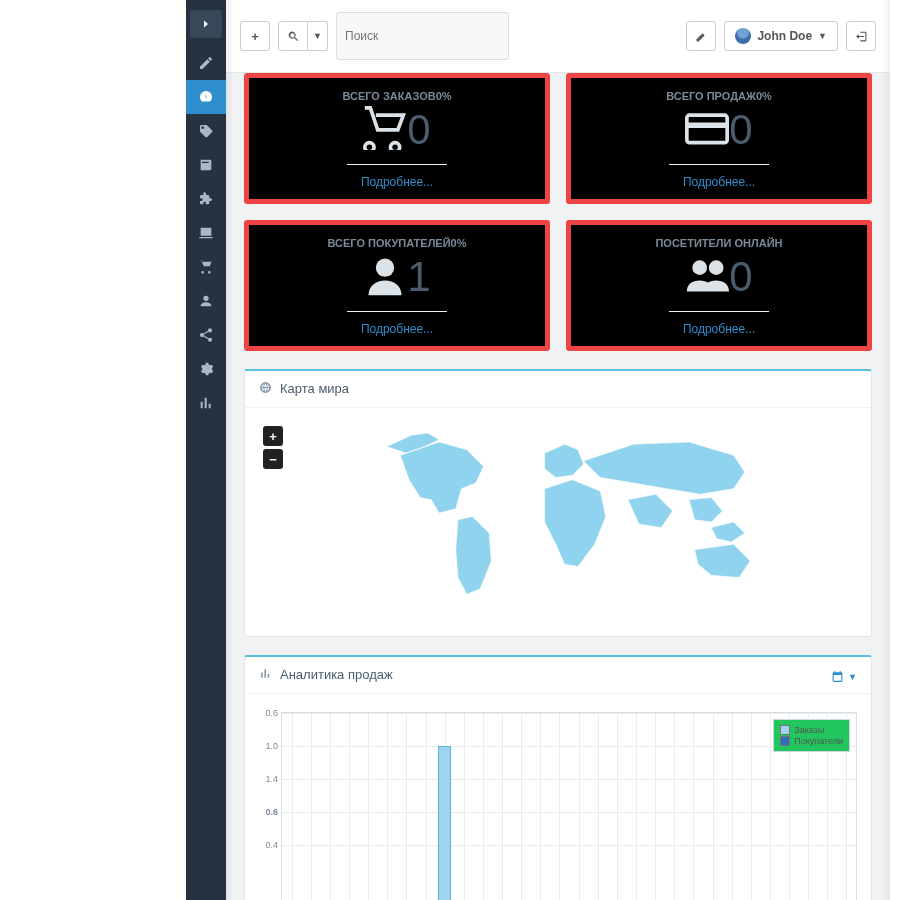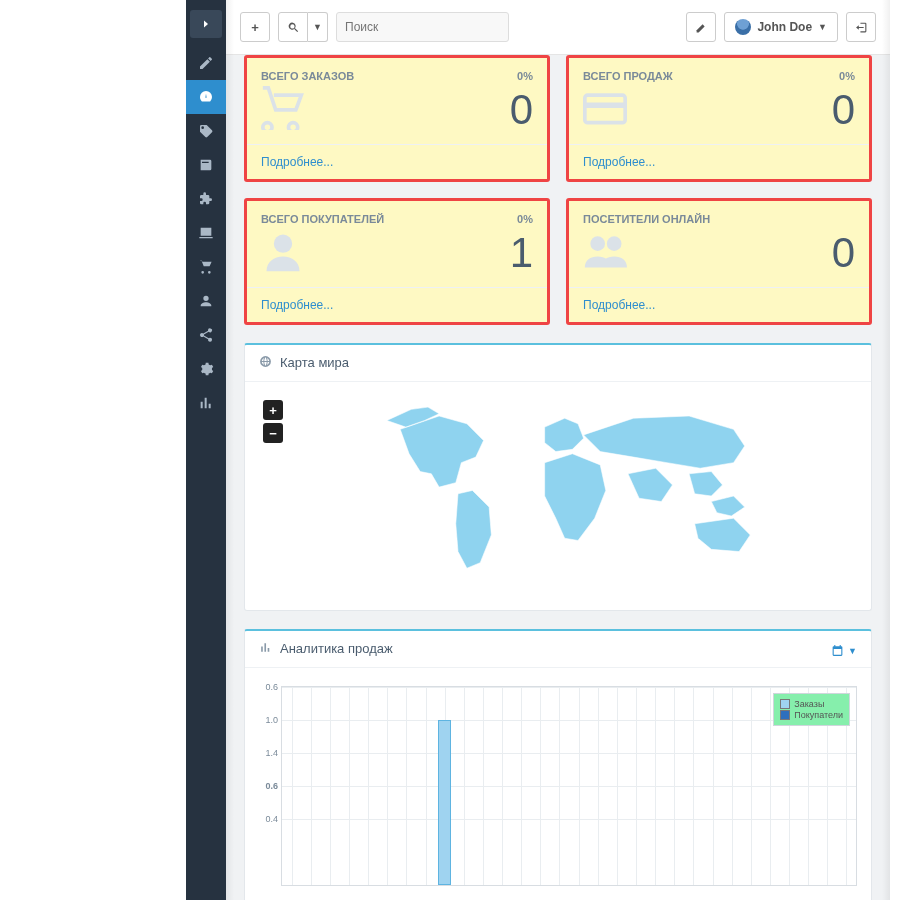--- a/index.html
+++ b/index.html
@@ -14,33 +14,33 @@
 .sidebar-item svg { width: 16px; height: 16px; fill: currentColor; }
 
 .content { position: absolute; left: 40px; top: 0; right: 10px; bottom: 0; background: #f0f2f4; display: flex; flex-direction: column; }
 
 .topbar { background: #fff; border-bottom: 1px solid #e5e5e5; padding: 12px 14px; display: flex; align-items: center; gap: 8px; }
 .btn { border: 1px solid #ccc; background: #fff; border-radius: 3px; height: 30px; display: inline-flex; align-items: center; justify-content: center; cursor: pointer; font-size: 13px; color: #555; padding: 0 10px; }
 .btn.icon-only { width: 30px; padding: 0; font-weight: bold; }
 .btn-group { display: flex; }
 .btn-group .btn:first-child { border-radius: 3px 0 0 3px; }
 .btn-group .btn:last-child { border-radius: 0 3px 3px 0; border-left: none; }
-.search-input { flex: 0 0 82px; height: 30px; border: 1px solid #ddd; border-radius: 3px; padding: 0 8px; background: #f8f8f8; font-size: 12px; color: #888; }
+.search-input { flex: 0 0 82px; height: 48px; border: 1px solid #ddd; border-radius: 3px; padding: 0 8px; background: #f8f8f8; font-size: 12px; color: #888; }
 .spacer { flex: 1; }
 .user-btn { display: inline-flex; align-items: center; gap: 6px; font-weight: bold; font-size: 12px; }
 .avatar { width: 16px; height: 16px; border-radius: 50%; background: radial-gradient(circle at 50% 30%, #6ea0d4 40%, #3a6fa7 45%); }
 
 .page-header { padding: 18px 18px 12px; display: flex; align-items: center; gap: 10px; }
 .page-title { font-size: 19px; color: #46586b; font-weight: 500; }
 .breadcrumb { font-size: 12px; color: #8a9aa9; }
 .breadcrumb a { color: #6a7a89; text-decoration: none; }
 .gear-btn { background: #1fc0e0; color: #fff; border: none; width: 36px; height: 32px; border-radius: 3px; display: flex; align-items: center; justify-content: center; cursor: pointer; }
 
 .stats-grid { display: grid; grid-template-columns: 1fr 1fr; gap: 16px; padding: 0 18px 18px; }
-.stat-card { background: #fef9c3; border: 3px solid #ef4444; border-radius: 3px; display: flex; flex-direction: column; }
+.stat-card { background: #000000; border: 5px solid #ef4444; border-radius: 3px; display: flex; flex-direction: column; align-items: center; }
 .stat-head { display: flex; justify-content: space-between; padding: 12px 14px 4px; font-size: 11px; color: #7a8a99; font-weight: bold; }
 .stat-body { display: flex; align-items: center; justify-content: space-between; padding: 0 14px 10px; }
 .stat-icon { color: #dbe2e8; }
 .stat-icon svg { width: 44px; height: 44px; fill: currentColor; }
 .stat-value { font-size: 42px; color: #4a5c6e; font-weight: 300; }
 .stat-foot { border-top: 1px solid #eef1f4; padding: 10px 14px; font-size: 12px; }
 .stat-foot a { color: #2e8ece; text-decoration: none; }
 
 .panel { margin: 0 18px 18px; background: #fff; border: 1px solid #e3e7eb; border-top: 2px solid #5bc0de; border-radius: 3px; }
 .panel-head { padding: 10px 14px; border-bottom: 1px solid #eef1f4; display: flex; align-items: flex-start; gap: 8px; color: #4a5c6e; font-size: 13px; font-weight: 500; }
@@ -52,21 +52,21 @@
 .map-zoom { position: absolute; left: 4px; top: 4px; display: flex; flex-direction: column; gap: 3px; }
 .map-zoom-btn { width: 20px; height: 20px; background: #222; color: #fff; border-radius: 3px; display: flex; align-items: center; justify-content: center; font-size: 13px; font-weight: bold; cursor: pointer; }
 .world { position: absolute; left: 40px; top: 0; right: 0; bottom: 0; }
 .world svg { width: 100%; height: 100%; }
 
 .chart-wrap { height: 200px; position: relative; border: 1px solid #d8dde2; margin: 4px 0 18px 22px; }
 .chart-grid { position: absolute; inset: 0; }
 .gridline { position: absolute; background: #e9edf0; }
 .y-tick { position: absolute; left: -22px; width: 18px; text-align: right; font-size: 9px; color: #7a8a99; transform: translateY(-50%); }
 .bar { position: absolute; bottom: 0; background: #9fd3f0; border: 1px solid #5eb4e1; }
-.legend-box { position: absolute; right: 6px; top: 6px; background: #86efac; border: 1px solid #cfd6dc; padding: 4px 6px; font-size: 9px; color: #555; }
+.legend-box { position: absolute; right: 6px; top: 6px; background: #22c55e; border: 1px solid #cfd6dc; padding: 4px 6px; font-size: 9px; color: #555; }
 .legend-row { display: flex; align-items: center; gap: 4px; margin: 1px 0; }
 .legend-sw { width: 10px; height: 10px; border: 1px solid #777; }
 
 .shadow-edge-l { position: absolute; left: 0; top: 0; bottom: 0; width: 8px; background: linear-gradient(to right, rgba(0,0,0,0.06), transparent); pointer-events: none; }
 .shadow-edge-r { position: absolute; right: 0; top: 0; bottom: 0; width: 8px; background: linear-gradient(to left, rgba(0,0,0,0.06), transparent); pointer-events: none; }
 </style>
 </head>
 <body>
 
 <div class="viewport">

